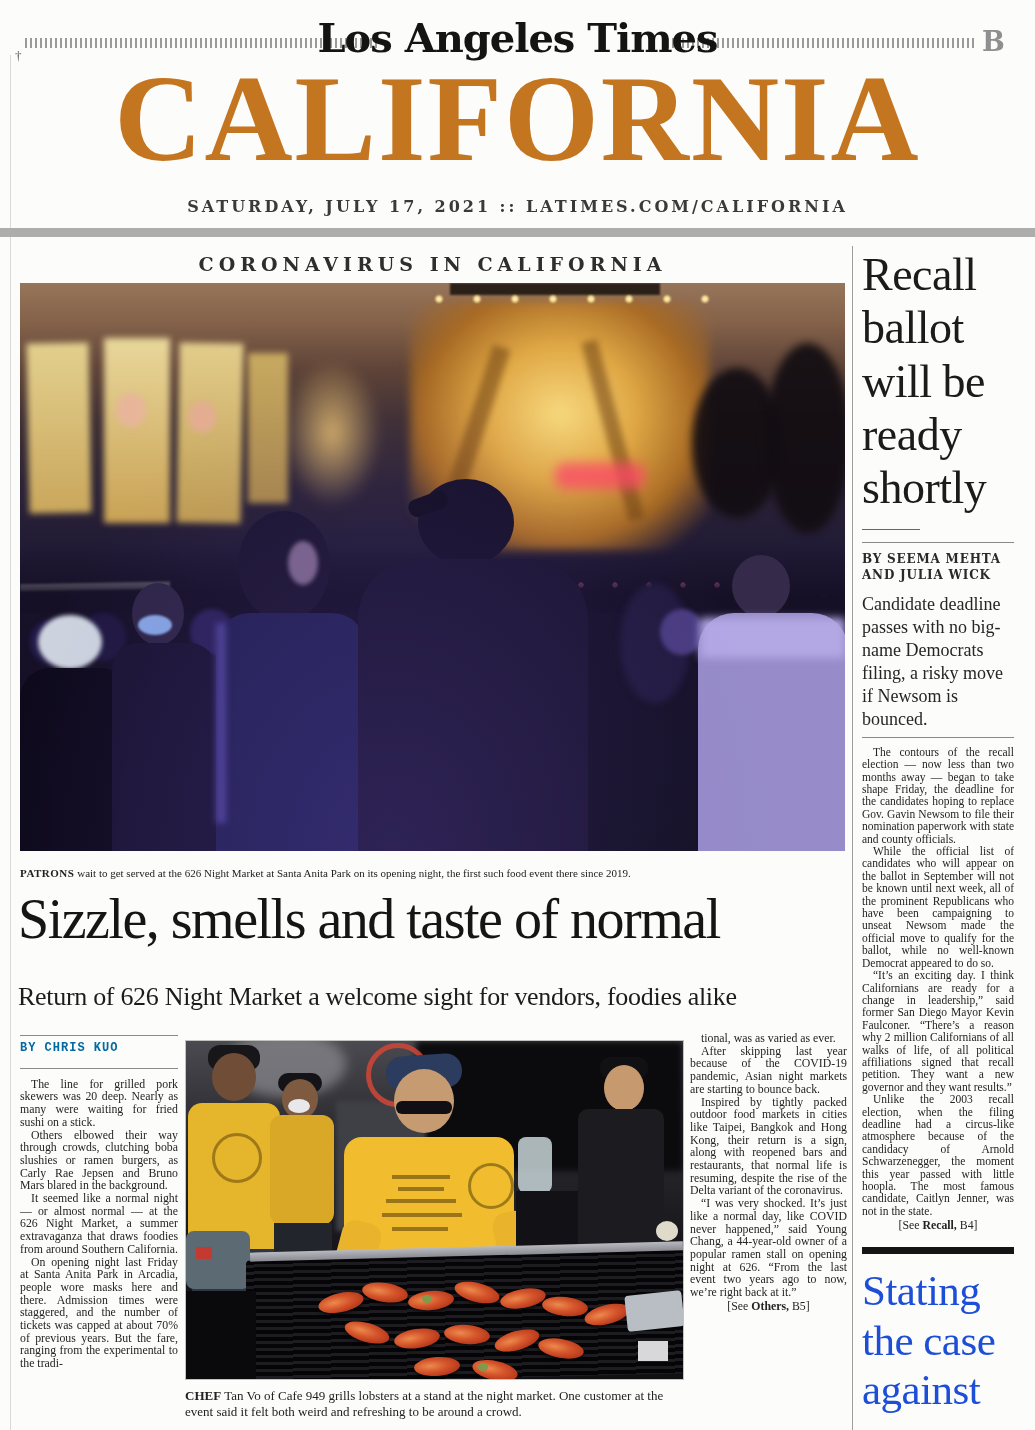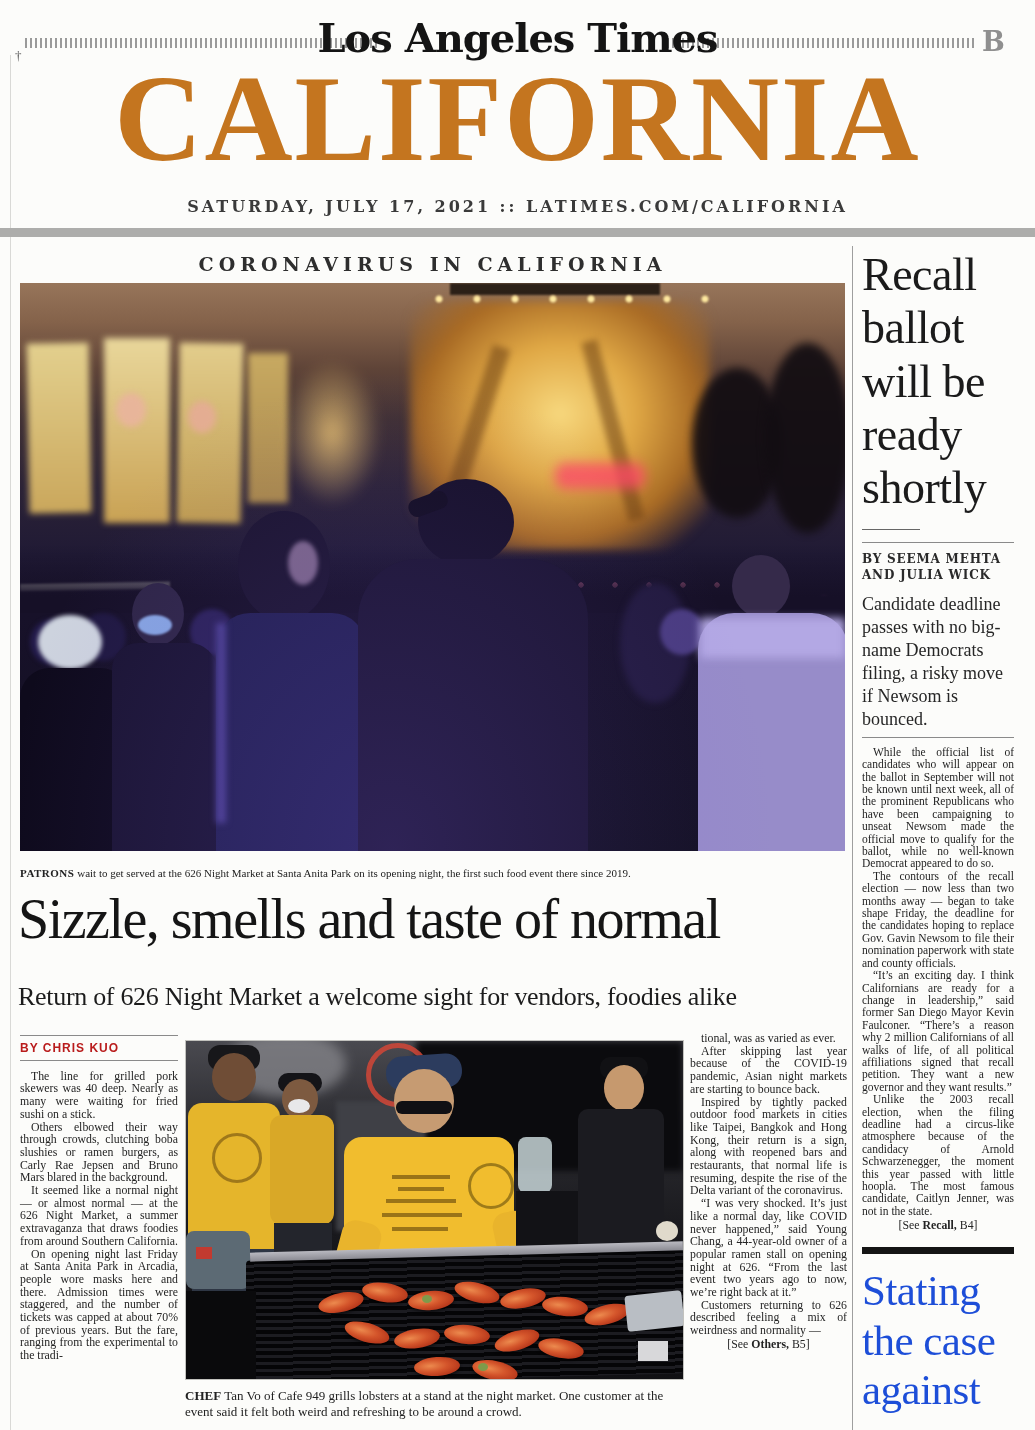--- a/index.html
+++ b/index.html
@@ -31,22 +31,22 @@
   
   #photo-credit{left:20px;top:853px;width:823px;text-align:right;font-size:9.5px;letter-spacing:.4px;color:#3c3c3c;}
   #main-caption{left:20px;top:867px;width:825px;font-size:11px;color:#222;}
   #main-caption b{letter-spacing:.5px;}
   #main-headline{left:18px;top:890px;width:830px;font-size:56px;letter-spacing:-1.5px;line-height:1.05;color:#151515;}
   #subhead{left:18px;top:982px;width:830px;font-size:26px;letter-spacing:-.3px;color:#1c1c1c;}
   .bodycol{font-size:11.8px;line-height:12.7px;text-align:justify;color:#242424;}
   .bodycol p{margin:0;text-indent:11px;}
   #col1{left:20px;top:1035px;width:158px;}
   #col2{left:690px;top:1032px;width:157px;}
-  .byline-box{border-top:1px solid #8a8a8a;border-bottom:1px solid #8a8a8a;padding:6px 0 5px 0;
-              font-size:12px;font-weight:700;letter-spacing:1px;color:#b91c1c;font-family:Liberation Sans, sans-serif;}
+  .byline-box{border-top:1px solid #8a8a8a;border-bottom:1px solid #8a8a8a;padding:6px 0 13px 0;
+              font-size:12px;font-weight:700;letter-spacing:1px;color:#0369a1;font-family:Liberation Mono, monospace;}
   .body-start{margin-top:9px;}
   .jump{text-align:center;font-size:11.8px;margin-top:1px;color:#242424;}
   #inset-caption{left:185px;top:1388px;width:499px;font-size:13px;line-height:16px;color:#222;}
   
   #column-rule{left:852px;top:246px;width:1px;height:1184px;background:#9e9e9e;}
   #rail{left:862px;top:248px;width:152px;}
   #recall-headline{font-size:46px;line-height:1.16;letter-spacing:-.5px;color:#1b1b1b;}
   .short-rule{width:58px;height:1px;background:#666;margin-top:14px;}
   #recall-deck{margin-top:10px;font-size:18px;line-height:23px;color:#262626;}
   #recall-byline{margin-top:12px;border-top:1px solid #8a8a8a;padding-top:8px;font-size:12px;font-weight:700;
@@ -130,21 +130,21 @@
   </div>
 
   <div class="abs" id="main-caption"><b>PATRONS</b><span> wait to get served at the 626 Night Market at Santa Anita Park on its opening night, the first such food event there since 2019.</span></div>
 
   <div class="abs" id="main-headline">Sizzle, smells and taste of normal</div>
   <div class="abs" id="subhead">Return of 626 Night Market a welcome sight for vendors, foodies alike</div>
 
   <div class="abs bodycol" id="col1">
     <div class="byline-box">BY CHRIS KUO</div>
     <div class="body-start">
-        <p>The line for grilled pork skewers was 40 deep. Nearly as many were waiting for fried sushi on a stick.</p>
+        <p>The line for grilled pork skewers was 20 deep. Nearly as many were waiting for fried sushi on a stick.</p>
         <p>Others elbowed their way through crowds, clutching boba slushies or ramen burgers, as Carly Rae Jepsen and Bruno Mars blared in the background.</p>
         <p>It seemed like a normal night — or almost normal — at the 626 Night Market, a summer extravaganza that draws foodies from around Southern California.</p>
         <p>On opening night last Friday at Santa Anita Park in Arcadia, people wore masks here and there. Admission times were staggered, and the number of tickets was capped at about 70% of previous years. But the fare, ranging from the experimental to the tradi-</p>
       </div>
   </div>
 
   <div class="abs photo" id="inset-photo">
     <div class="pe rd" style="left:40px;top:-10px;width:120px;height:66px;background:#8b8b90;filter:blur(6px);opacity:.7;"></div>
     <div class="pe" style="left:230px;top:0;width:267px;height:130px;background:#0b0b0e;filter:blur(3px);border-radius:0 0 0 40px;"></div>
     <div class="pe" style="left:150px;top:60px;width:90px;height:130px;background:#3f4046;filter:blur(2px);"></div>
@@ -212,40 +212,39 @@
     <div class="pe" style="left:440px;top:252px;width:57px;height:36px;background:#b9bec4;border-radius:4px;transform:rotate(-6deg);"></div>
     <div class="pe" style="left:452px;top:300px;width:30px;height:20px;background:#d8d8da;"></div>
   </div>
 
   <div class="abs bodycol" id="col2">
     <div>
         <p>tional, was as varied as ever.</p>
         <p>After skipping last year because of the COVID-19 pandemic, Asian night markets are starting to bounce back.</p>
         <p>Inspired by tightly packed outdoor food markets in cities like Taipei, Bangkok and Hong Kong, their return is a sign, along with reopened bars and restaurants, that normal life is resuming, despite the rise of the Delta variant of the coronavirus.</p>
         <p>“I was very shocked. It’s just like a normal day, like COVID never happened,” said Young Chang, a 44-year-old owner of a popular ramen stall on opening night at 626. “From the last event two years ago to now, we’re right back at it.”</p>
-        <p>Customers returning to 626 described feeling a mix of weirdness and normality —</p>
       </div>
     <div class="jump"><span>[See </span><b>Others,</b><span> B5]</span></div>
   </div>
 
   <div class="abs" id="inset-caption"><b>CHEF</b><span> Tan Vo of Cafe 949 grills lobsters at a stand at the night market. One customer at the event said it felt both weird and refreshing to be around a crowd.</span></div>
 
   <div class="abs" id="column-rule"></div>
   <div class="abs" id="rail">
     <div id="recall-headline">Recall ballot will be ready shortly</div>
     <div class="short-rule"></div>
     <div id="recall-byline">
       <div>BY SEEMA MEHTA</div>
       <div>AND JULIA WICK</div>
     </div>
     <div id="recall-deck">Candidate deadline passes with no big-name Democrats filing, a risky move if Newsom is bounced.</div>
     <div id="recall-byline-rule"></div>
     <div id="recall-body">
+        <p>The contours of the recall election — now less than two months away — began to take shape Friday, the deadline for the candidates hoping to replace Gov. Gavin Newsom to file their nomination paperwork with state and county officials.</p>
         <p>While the official list of candidates who will appear on the ballot in September will not be known until next week, all of the prominent Republicans who have been campaigning to unseat Newsom made the official move to qualify for the ballot, while no well-known Democrat appeared to do so.</p>
-        <p>The contours of the recall election — now less than two months away — began to take shape Friday, the deadline for the candidates hoping to replace Gov. Gavin Newsom to file their nomination paperwork with state and county officials.</p>
         <p>“It’s an exciting day. I think Californians are ready for a change in leadership,” said former San Diego Mayor Kevin Faulconer. “There’s a reason why 2 million Californians of all walks of life, of all political affiliations signed that recall petition. They want a new governor and they want results.”</p>
         <p>Unlike the 2003 recall election, when the filing deadline had a circus-like atmosphere because of the candidacy of Arnold Schwarzenegger, the moment this year passed with little hoopla. The most famous candidate, Caitlyn Jenner, was not in the state.</p>
       </div>
     <div class="jump"><span>[See </span><b>Recall,</b><span> B4]</span></div>
     <div id="black-bar"></div>
     <div id="teaser-headline">Stating the case against</div>
   </div>
 
 </div>
 

